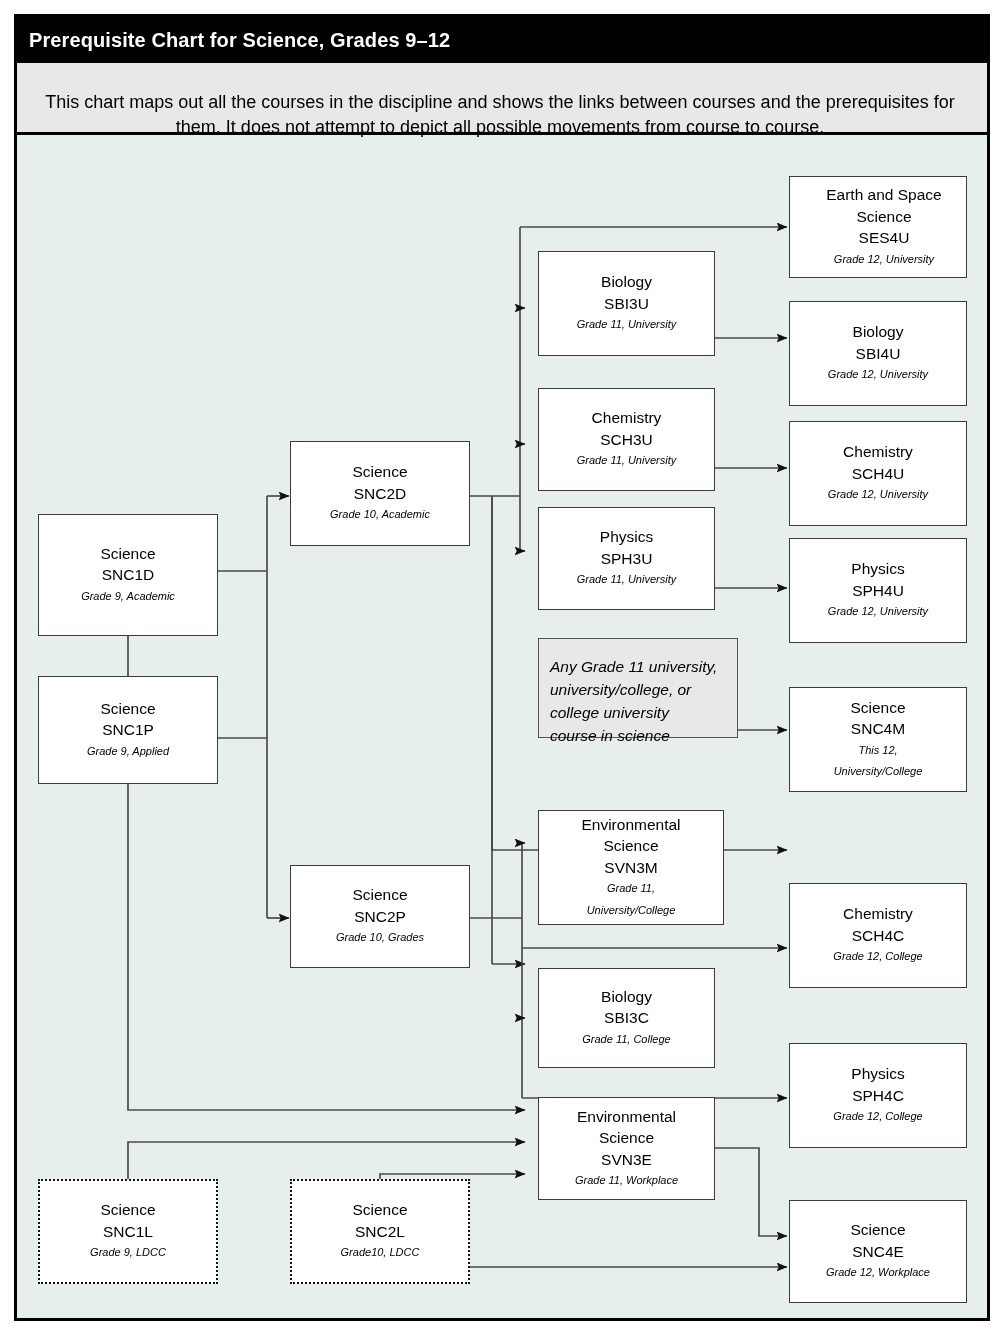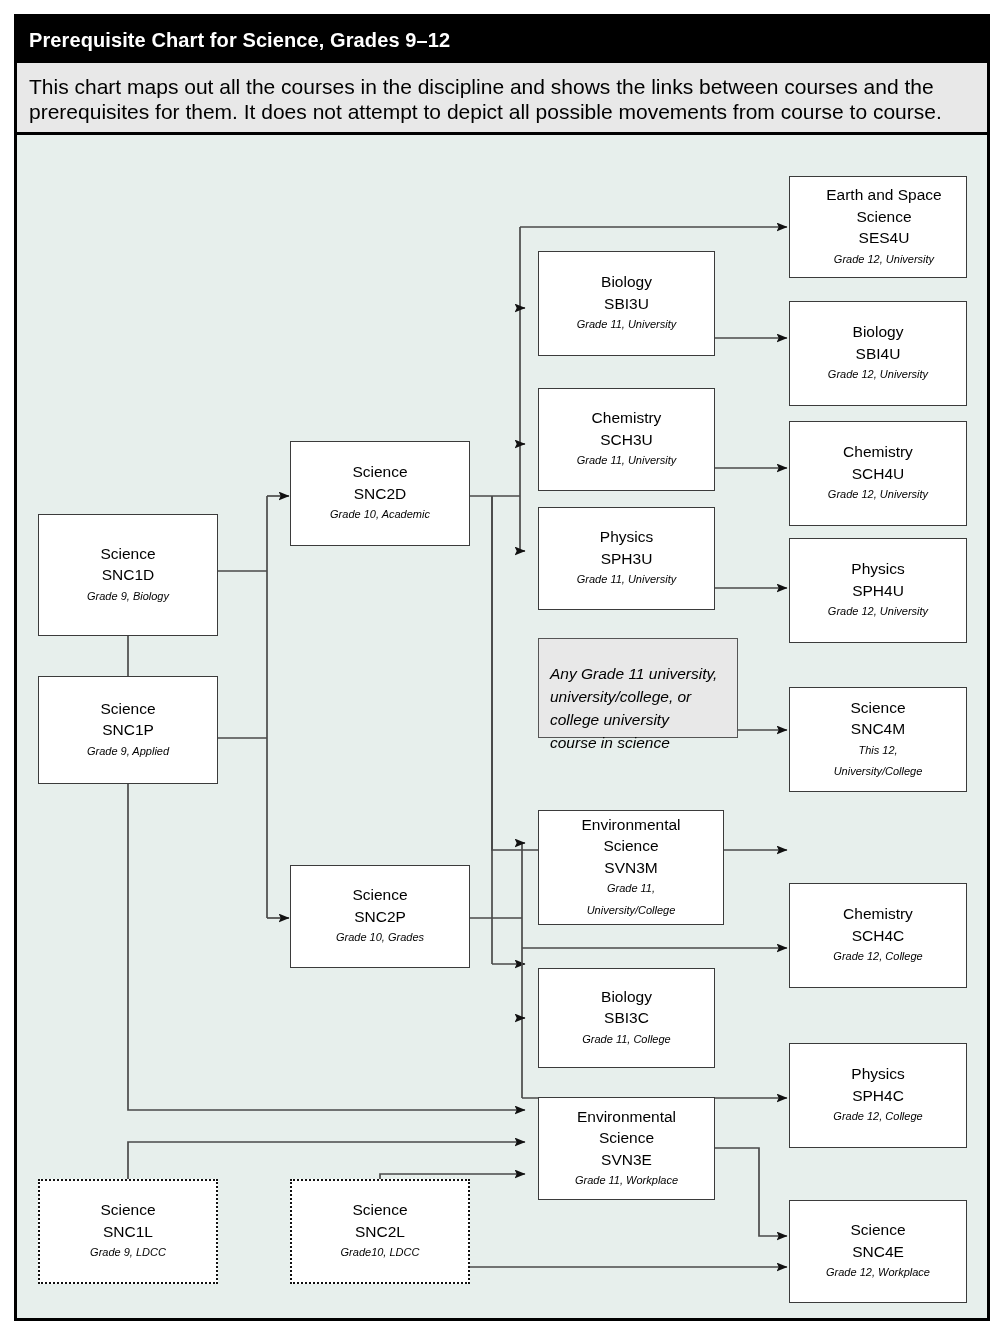--- a/index.html
+++ b/index.html
@@ -10,34 +10,34 @@
   #frame{position:absolute;left:14px;top:14px;width:976px;height:1307px;
          border:3px solid #000;box-sizing:border-box;background:#e7efec;}
 
   
   #titlebar{position:absolute;left:0;top:0;width:100%;height:46px;background:#000;box-sizing:border-box;}
   #titlebar .t{color:#fff;font-size:20px;font-weight:bold;line-height:46px;padding-left:12px;letter-spacing:.1px;}
 
   
   #intro{position:absolute;left:0;top:46px;width:100%;height:72px;background:#e8e8e8;
          border-bottom:3px solid #000;box-sizing:border-box;padding:11px 16px 0 12px;}
-  #intro p{margin:0;font-size:21px;line-height:25px;color:#000;}
+  #intro p{margin:16px;font-size:18px;line-height:25px;color:#000;text-align:center;}
 
   
   #canvas{position:absolute;left:0;top:121px;width:970px;height:1183px;}
 
   
   .bx{position:absolute;box-sizing:border-box;background:#fff;border:1.6px solid #3b3b3b;
       display:flex;flex-direction:column;align-items:center;justify-content:center;
       text-align:center;color:#000;z-index:3;}
   .bx .ln{font-size:15.5px;line-height:21.5px;white-space:nowrap;}
   .bx .it{font-style:italic;font-size:11px;line-height:21.5px;white-space:nowrap;}
   .bx.dotted{border:2.4px dotted #111;}
   .note{position:absolute;box-sizing:border-box;background:#e8e8e8;border:1.6px solid #555;
-        text-align:left;padding:23px 10px 8px 11px;z-index:3;}
+        text-align:left;padding:16px 10px 8px 11px;z-index:3;}
   .note .it{font-style:italic;font-size:15.5px;line-height:23px;display:block;white-space:nowrap;}
 
   
   #wires{position:absolute;left:0;top:0;width:970px;height:1183px;z-index:1;}
 </style>
 </head>
 <body>
 
 <div id="page">
   <div id="frame">
@@ -136,21 +136,21 @@
           <path d="M505,810 L770,810" marker-end="url(#ah)"></path>
 
           <path d="M505,960 L770,960" marker-end="url(#ah)"></path>
 
         </g>
       </svg>
 
       <div class="bx" style="left:21px;top:376px;width:180px;height:122px;">
         <span class="ln">Science</span>
         <span class="ln">SNC1D</span>
-        <span class="it">Grade 9, Biology</span>
+        <span class="it">Grade 9, Academic</span>
       </div>
 
       <div class="bx" style="left:21px;top:538px;width:180px;height:108px;">
         <span class="ln">Science</span>
         <span class="ln">SNC1P</span>
         <span class="it">Grade 9, Applied</span>
       </div>
 
       <div class="bx dotted" style="left:21px;top:1041px;width:180px;height:105px;">
         <span class="ln">Science</span>

